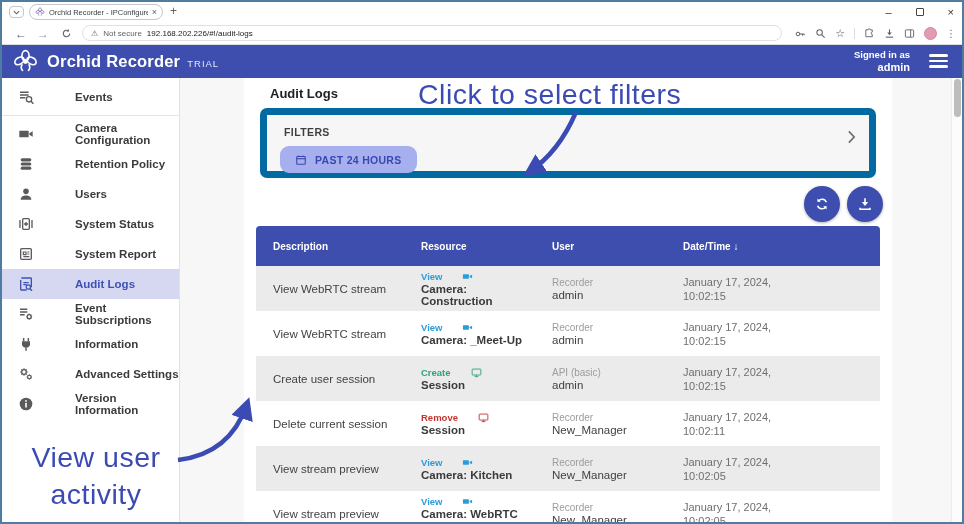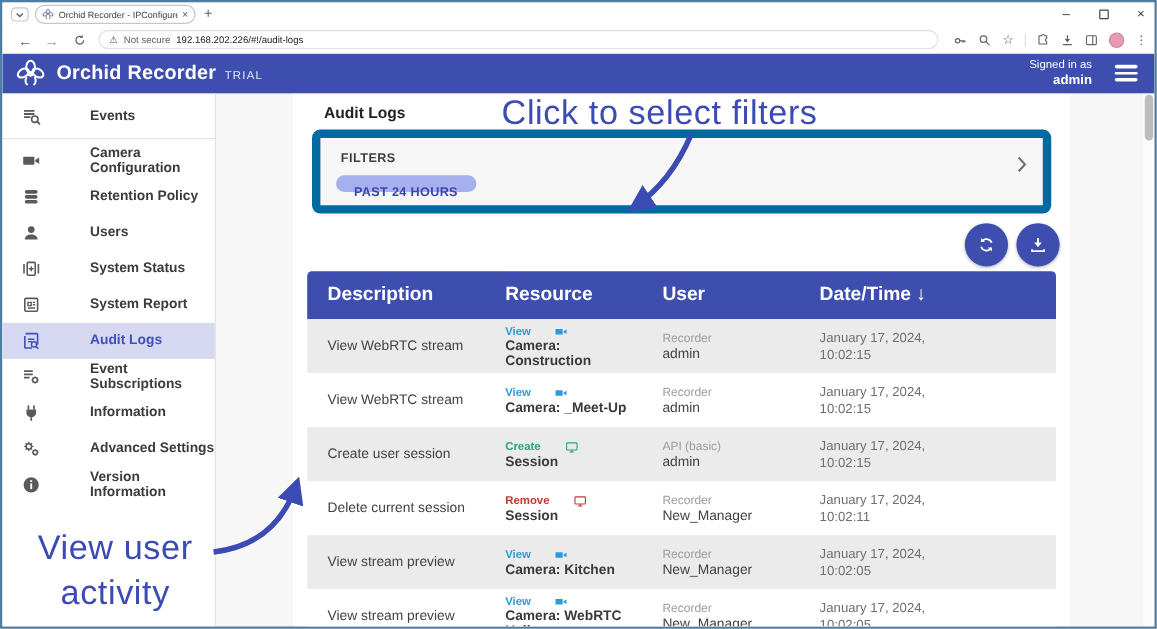--- a/index.html
+++ b/index.html
@@ -28,21 +28,21 @@
   .sep-v { width:1px; height:11px; background:#dadce0; }
   .avatar { width:13px; height:13px; border-radius:50%; background:#e49ab0; border:1px solid #d2879e; }
   .kebab { font-size:10px; letter-spacing:0; color:#5f6368; }
 
   
   .appheader { position:relative; height:33px; background:#3d4eae; display:flex; align-items:center; color:#fff; }
   .logo { margin-left:10px; }
   .apptitle { font-size:16.5px; font-weight:bold; margin-left:8px; letter-spacing:.2px; }
   .trial { font-size:9.5px; letter-spacing:1px; margin-left:7px; margin-top:4px; color:#e4e7f8; }
   .signedin { position:absolute; right:52px; top:4px; text-align:right; line-height:1.25; }
-  .signedin .l1 { font-size:9.5px; font-weight:normal; }
+  .signedin .l1 { font-size:9.5px; font-weight:bold; }
   .signedin .l2 { font-size:11px; font-weight:bold; }
   .hamburger { position:absolute; right:14px; top:9px; display:flex; flex-direction:column; gap:3px; }
   .hamburger i { display:block; width:19px; height:2.6px; background:#fff; border-radius:2px; }
 
   
   .appbody { position:relative; height:444px; background:#f7f7f7; display:flex; overflow:hidden; }
   .sidebar { width:178px; background:#fff; border-right:1px solid #e2e2e2; padding-top:4px; flex:none; z-index:2; }
   .side-item { height:30px; display:flex; align-items:center; gap:13px; padding-left:15px; cursor:pointer; }
   .side-item .sicon { width:17px; height:17px; color:#5a5a5a; flex:none; display:flex; align-items:center; justify-content:center; }
   .side-item .slabel { font-size:11.5px; font-weight:bold; color:#3b3b3b;padding-left:28px; }
@@ -50,30 +50,30 @@
   .side-item.sel .sicon { color:#3f51b5; }
   .side-item.sel .slabel { color:#3f51b5; }
   .side-div { height:1px; background:#e4e4e4; margin:3px 0; }
 
   .content { position:relative; flex:1; }
   .card { position:absolute; left:64px; top:0; width:648px; bottom:0; background:#fff; }
   .page-title { position:absolute; left:26px; top:8px; font-size:13px; font-weight:bold; color:#212121; }
 
   .filters { position:absolute; left:16px; top:30px; width:616px; height:70px; background:#f6f6f7; border:7px solid #0369a1; border-radius:7px; box-shadow:0 1px 2px rgba(0,0,0,.04); }
   .filters-label { position:absolute; left:17px; top:11px; font-size:10.5px; font-weight:bold; letter-spacing:.4px; color:#3f3f3f; }
-  .chip { position:absolute; left:13px; top:31px; height:14px; background:#a7b0ef; border-radius:9px; display:flex; align-items:center; gap:8px; padding:0 15px; cursor:pointer;flex-direction:column; }
+  .chip { position:absolute; left:13px; top:31px; height:27px; background:#a7b0ef; border-radius:9px; display:flex; align-items:center; gap:8px; padding:0 15px; cursor:pointer; }
   .chip .chip-label { font-size:10.5px; font-weight:bold; color:#3947ae; letter-spacing:.3px; }
   .filters-chev { position:absolute; right:13px; top:15px; color:#6f6f6f; }
 
   .fabs { position:absolute; top:108px; right:9px; display:flex; gap:7px; }
   .fab { width:36px; height:36px; border-radius:50%; background:#3d4eae; display:flex; align-items:center; justify-content:center; color:#fff; box-shadow:0 1px 3px rgba(0,0,0,.3); cursor:pointer; }
 
   .table { position:absolute; left:12px; top:148px; width:624px; }
   .thead { display:flex; background:#3d4eae; border-radius:4px 4px 0 0; height:40px; align-items:center; color:#fff; }
-  .th { font-size:16px; font-weight:bold; padding-left:17px; }
+  .th { font-size:10px; font-weight:bold; padding-left:17px; }
   .c1 { width:131px; flex:none; }
   .c1.first { width:148px; padding-left:17px; }
   .c4 { flex:1; }
   .trow { display:flex; height:45px; align-items:center; }
   .trow:nth-child(odd) { background:#fff; }
   .trow:nth-child(even) { background:#ebebeb; }
   .td { padding-left:17px; }
   .desc { font-size:11.5px; color:#424242; }
   .action-line { display:flex; align-items:center; gap:20px; font-size:9.5px; font-weight:bold; }
   .action-line.view { color:#2b9cd8; }

